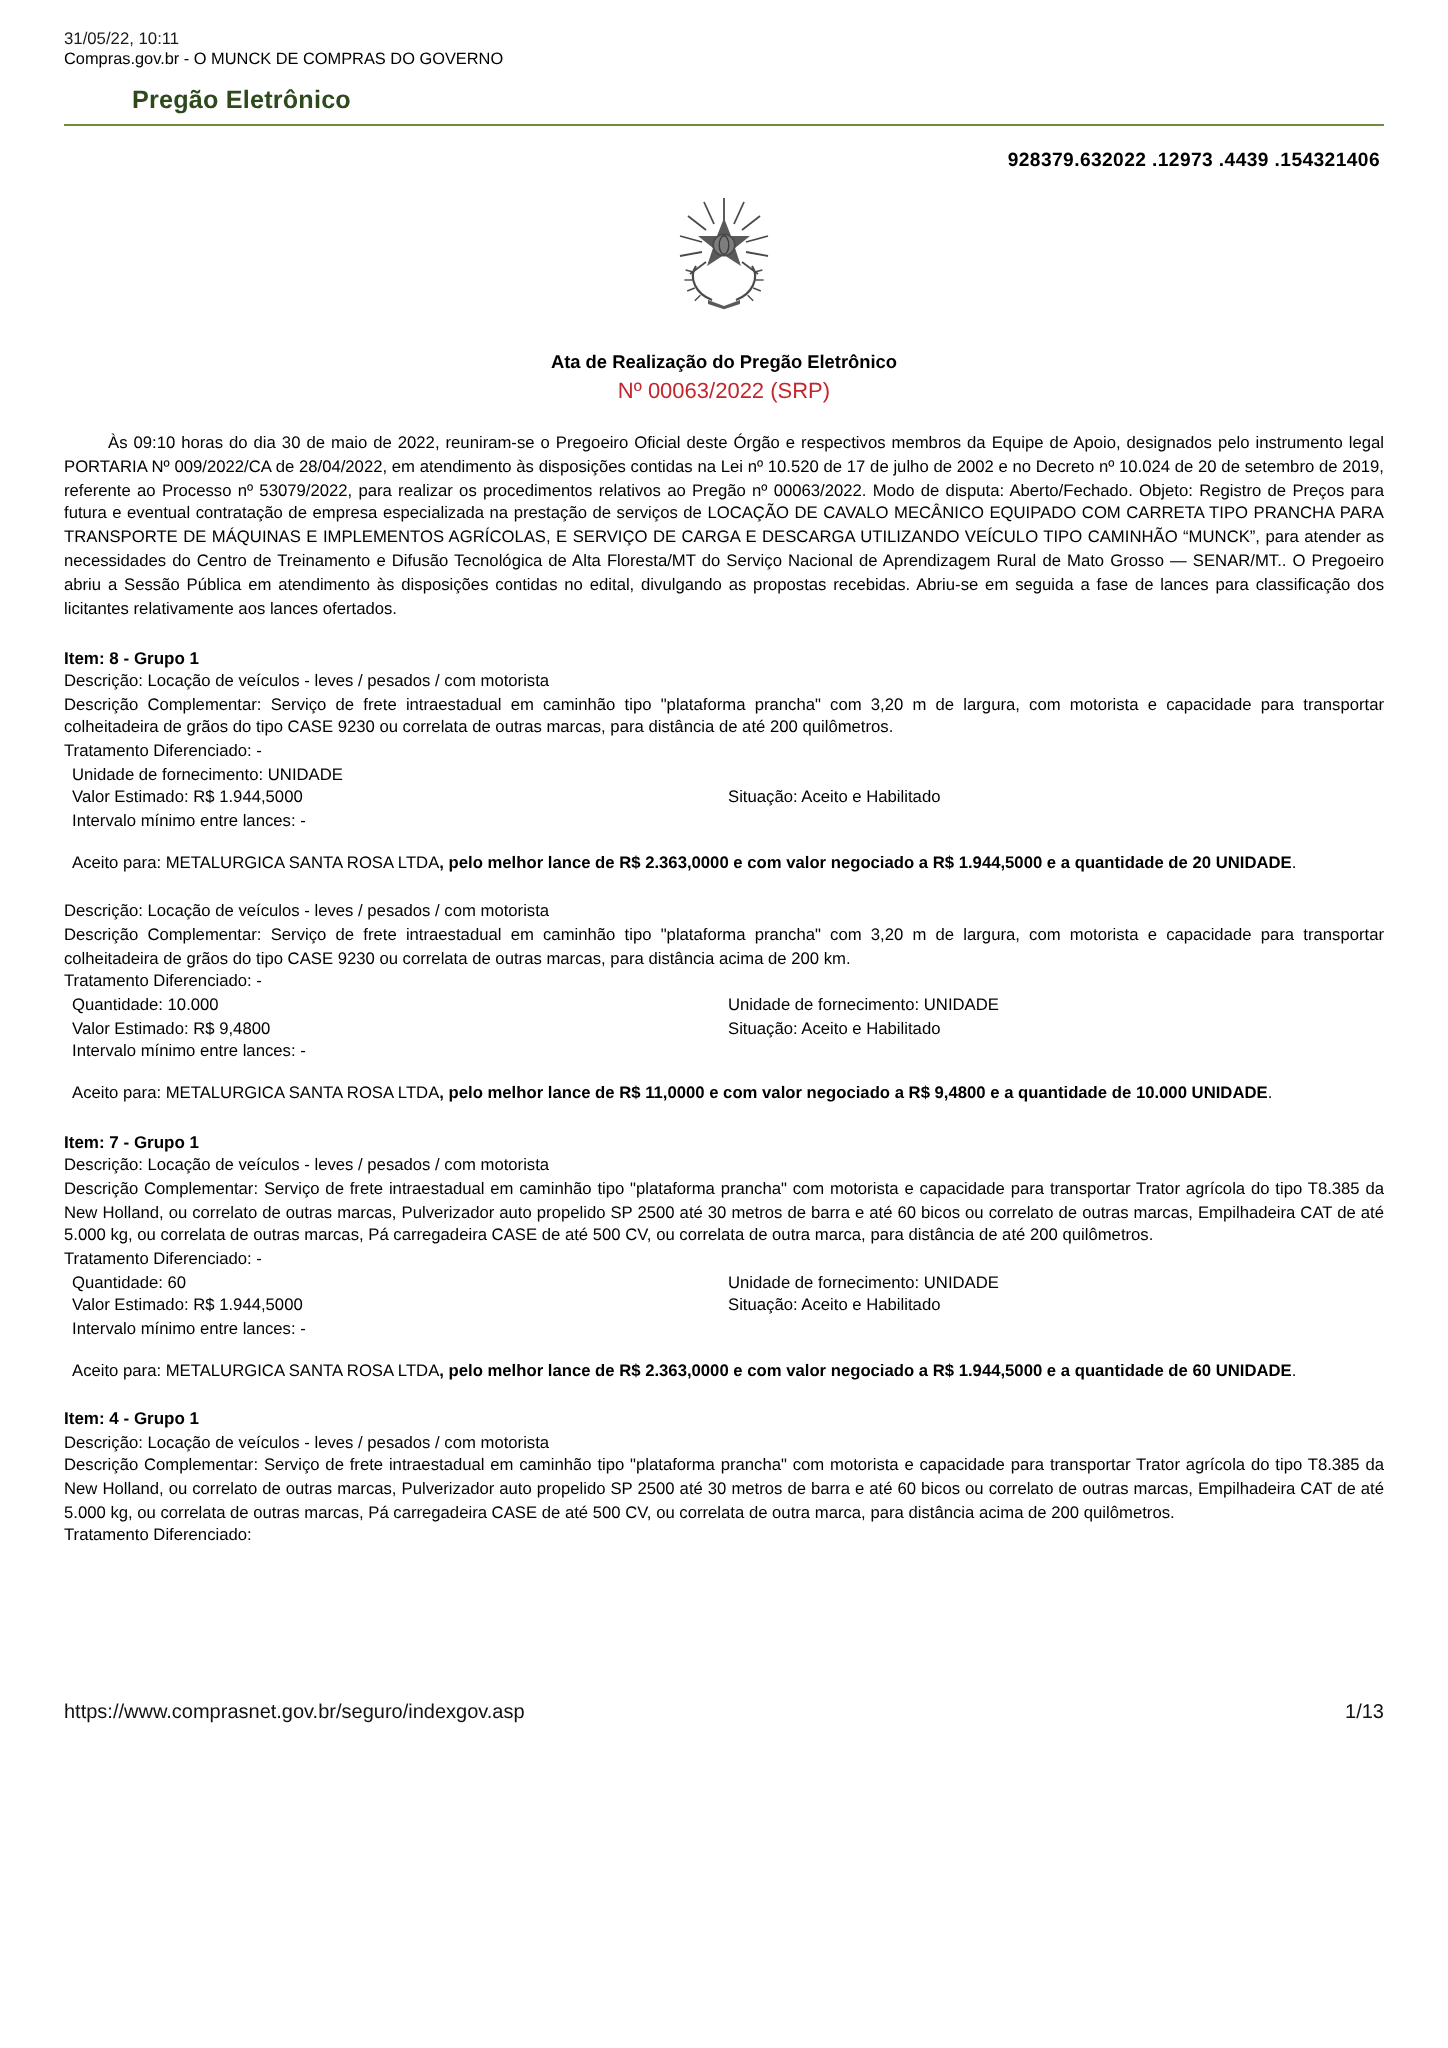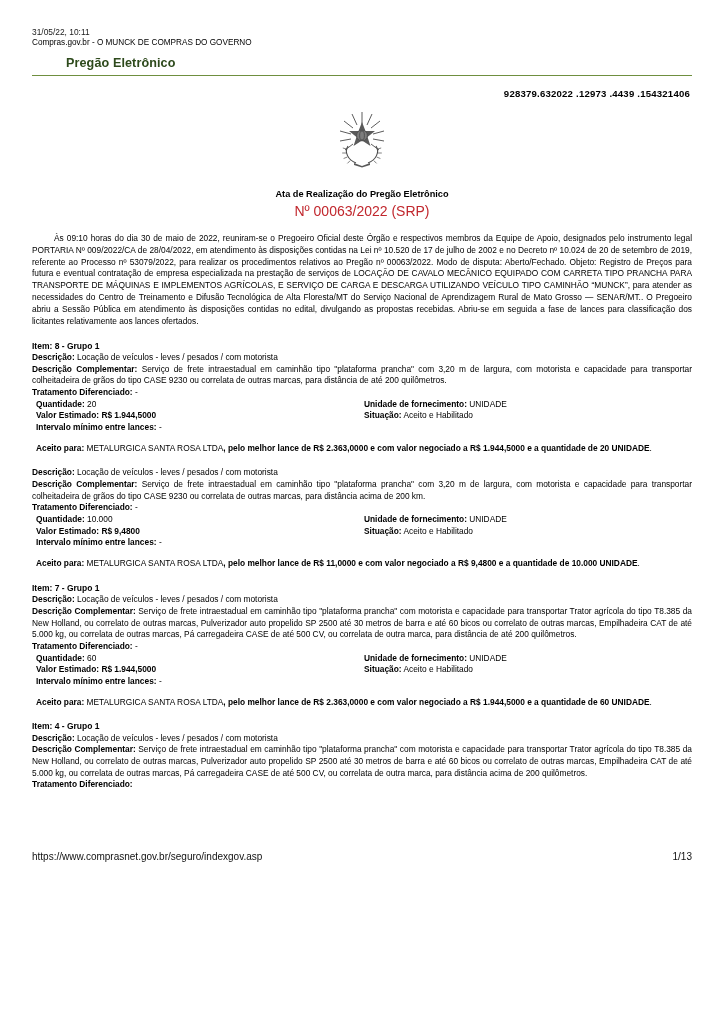--- a/index.html
+++ b/index.html
@@ -12,21 +12,21 @@
     color: #000000;
     font-size: 8.2px;
     line-height: 1.32;
     position: relative;
     overflow: hidden;
   }
   .page {
     position: relative;
     width: 724px;
     height: 876px;
-    padding: 27px 32px 0 32px;
+    padding: 14px 32px 0 32px;
   }
   
   .topbar {
     display: flex;
     justify-content: space-between;
     align-items: baseline;
     font-size: 8.4px;
     color: #1a1a1a;
     padding: 0 2px 0 0;
   }
@@ -69,39 +69,39 @@
   }
 
   .ata-title {
     text-align: center;
     font-weight: bold;
     font-size: 9.2px;
     margin-top: 18px;
   }
   .ata-num {
     text-align: center;
-    font-size: 14px;
+    font-size: 11px;
     color: #c1272d;
     margin-top: 2px;
     font-weight: normal;
   }
 
   .preamble {
     margin-top: 12px;
     text-align: justify;
     font-size: 8.35px;
     line-height: 1.42;
     text-indent: 22px;
   }
 
   
   .item { margin-top: 13px; }
   .item-title { font-weight: bold; font-size: 8.5px; }
   .line { font-size: 8.35px; line-height: 1.4; text-align: justify; }
-  .lbl { font-weight: bold; }
+  .lbl { font-weight: normal; }
   .desc-comp { text-align: justify; }
   .two-col {
     display: flex;
     width: 100%;
   }
   .two-col .c1 { width: 50%; }
   .two-col .c2 { width: 50%; }
   .accepted {
     margin-top: 9px;
     font-size: 8.35px;
@@ -200,24 +200,20 @@
     </div>
     <div class="line desc-comp">
       <span class="lbl">Descrição Complementar:</span>
       <span>Serviço de frete intraestadual em caminhão tipo "plataforma prancha" com 3,20 m de largura, com motorista e capacidade para transportar colheitadeira de grãos do tipo CASE 9230 ou correlata de outras marcas, para distância de até 200 quilômetros.</span>
     </div>
     <div class="line">
       <span class="lbl">Tratamento Diferenciado:</span>
       <span>-</span>
     </div>
     <div class="two-col indent">
-      <div class="c1 line">
-        <span class="lbl">Quantidade:</span>
-        <span>20</span>
-      </div>
       <div class="c2 line">
         <span class="lbl">Unidade de fornecimento:</span>
         <span>UNIDADE</span>
       </div>
     </div>
     <div class="two-col indent">
       <div class="c1 line">
         <span class="lbl">Valor Estimado:</span>
         <span class="lbl">R$ 1.944,5000</span>
       </div>

